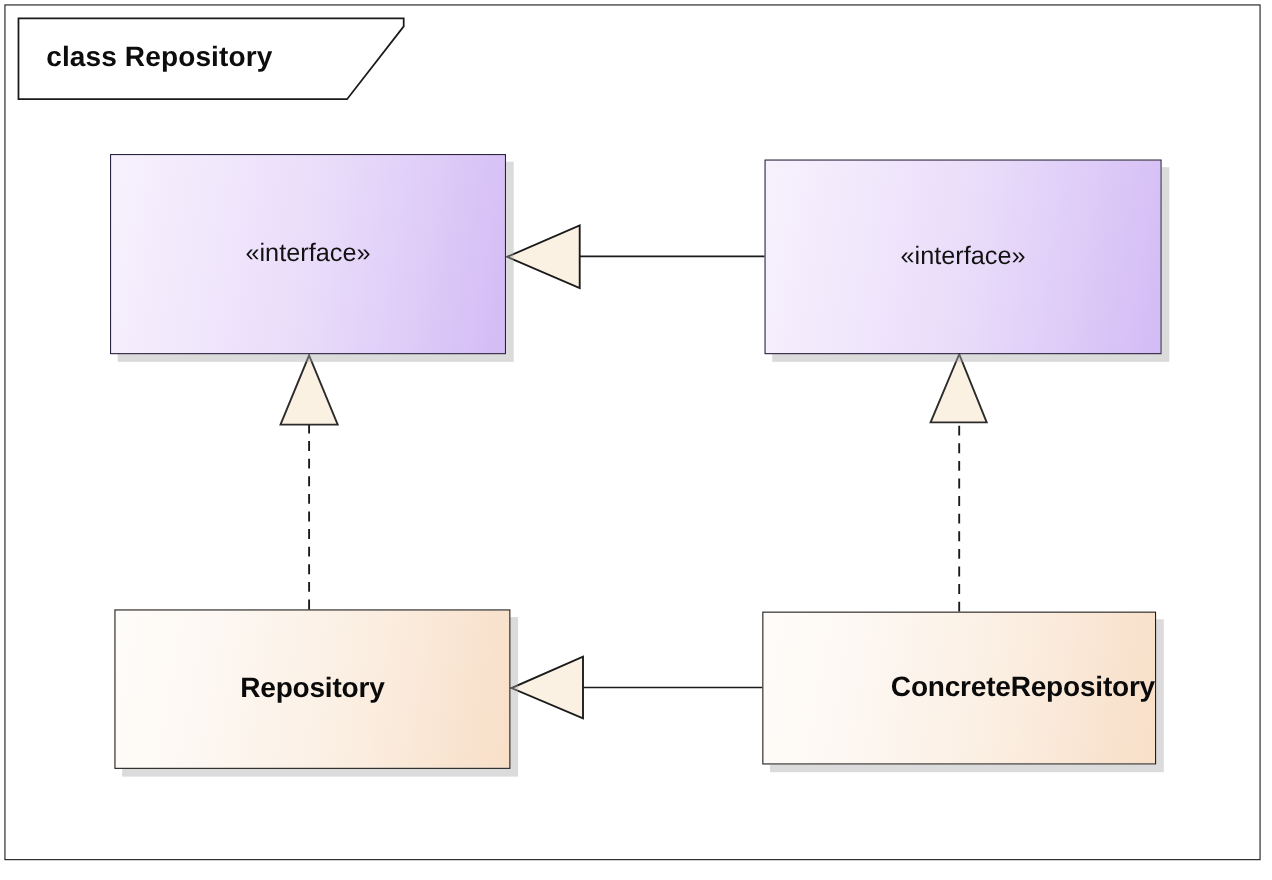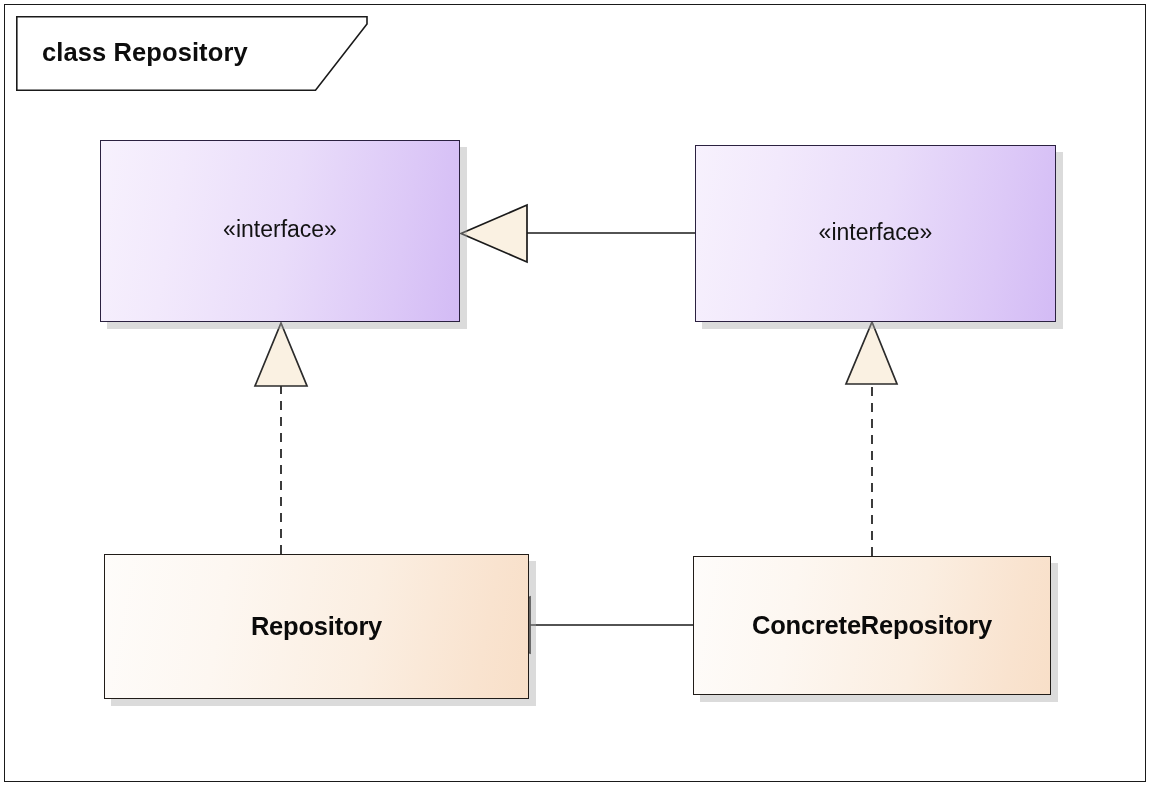--- a/index.html
+++ b/index.html
@@ -107,22 +107,22 @@
     letter-spacing: -0.2px;
     white-space: nowrap;
   }
   .class-name.tight {
     letter-spacing: -0.9px;
   }
 
   
   #box-irepository      { left: 100px; top: 140px; width: 360px; height: 182px; }
   #box-iconcreterepo    { left: 695px; top: 145px; width: 361px; height: 177px; }
-  #box-repository       { left: 104px; top: 554px; width: 425px; height: 145px; }
-  #box-concreterepo     { left: 693px; top: 556px; width: 358px; height: 139px; }
+  #box-repository       { left: 104px; top: 554px; width: 360px; height: 145px; }
+  #box-concreterepo     { left: 693px; top: 556px; width: 358px; height: 139px; justify-content: flex-end; }
 </style>
 </head>
 <body>
 
 <div id="canvas">
 
   <div class="frame"></div>
 
   <div class="title-tab">
     <svg width="352" height="78" viewBox="0 0 352 78">

